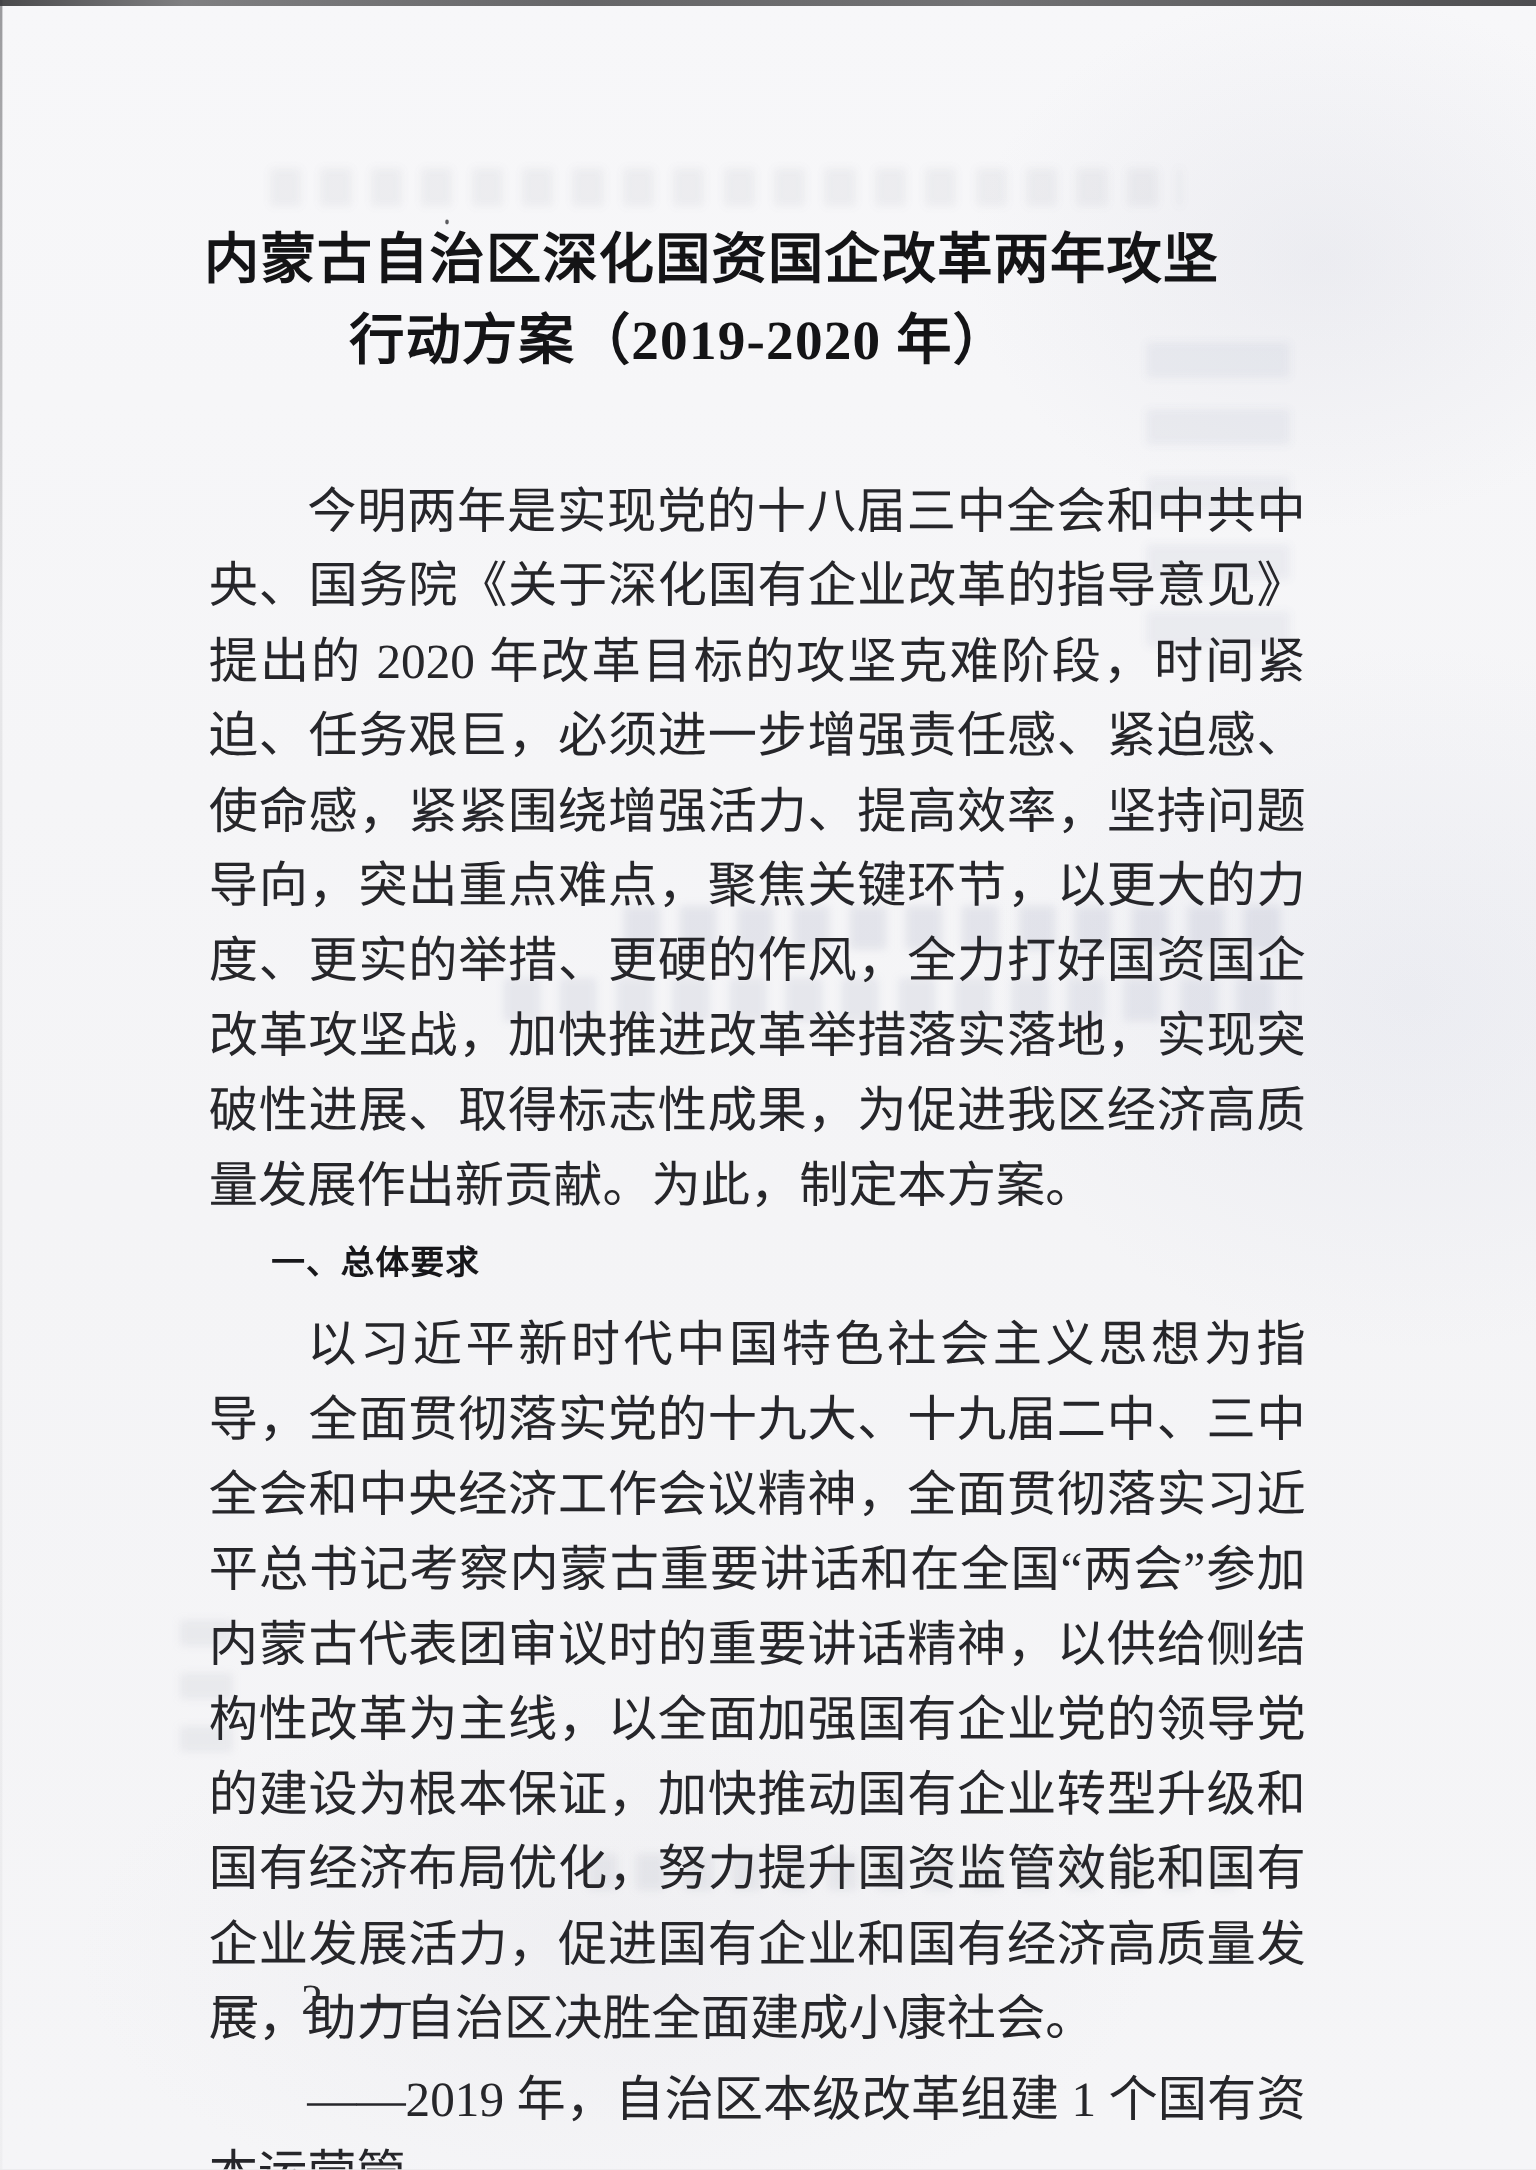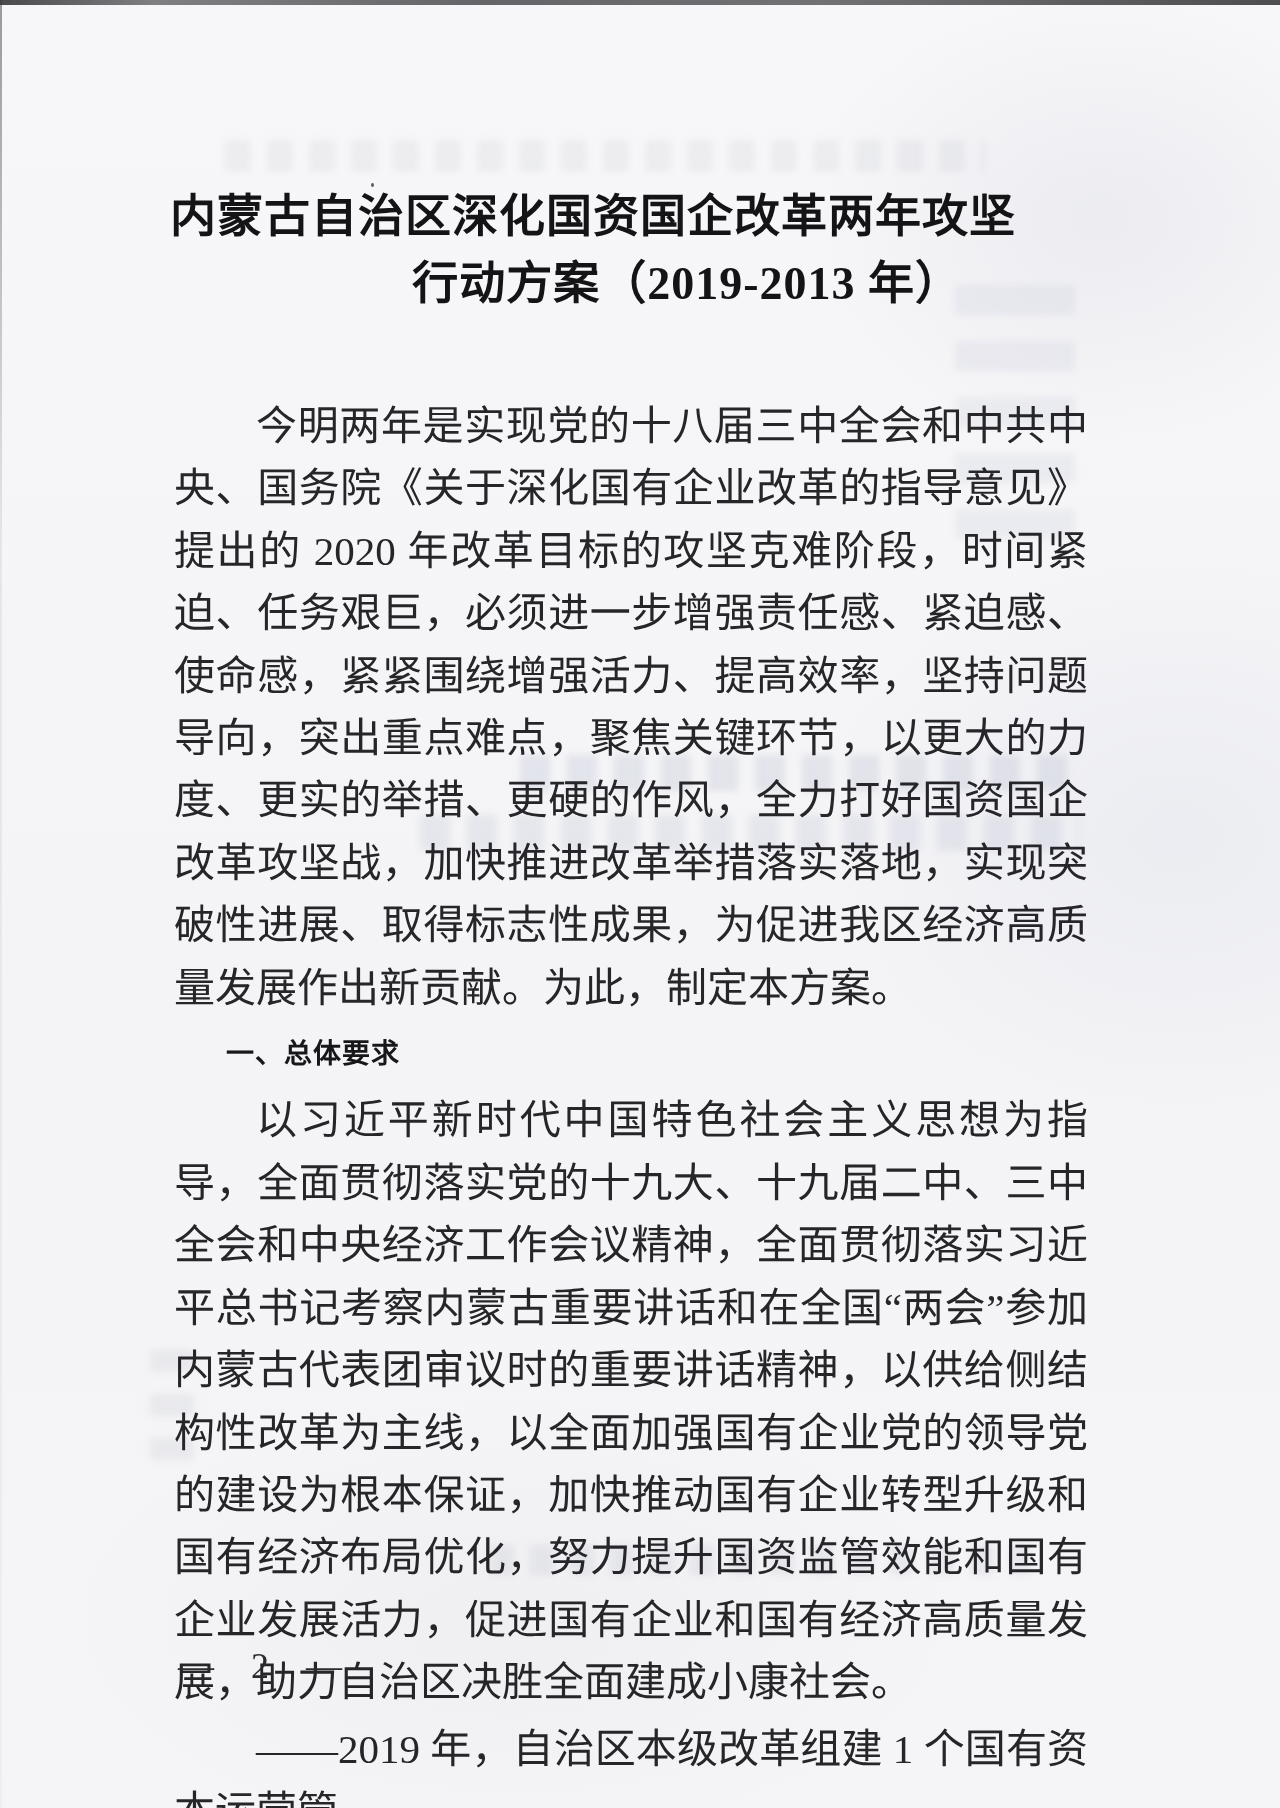--- a/index.html
+++ b/index.html
@@ -41,21 +41,21 @@
   .content {
     position: absolute;
     left: 170px;
     top: 0;
     width: 922px;
   }
 
   .title-block {
     margin-top: 183px;
     width: 792px;       
-    text-align: right;
+    text-align: center;
     font-weight: 700;
     font-size: 46px;
     line-height: 67px;
     letter-spacing: 1px;
     color: #141416;
   }
   .title-line { white-space: nowrap; }
 
   .body-flow {
     margin-top: 78px;
@@ -151,21 +151,21 @@
   <div class="bleed bleed-mid-row1"></div>
   <div class="bleed bleed-mid-row2"></div>
   <div class="bleed bleed-low-row"></div>
   <div class="bleed bleed-left-marks"></div>
   <div class="speck"></div>
 
   <div class="content">
 
     <div class="title-block">
       <div class="title-line">内蒙古自治区深化国资国企改革两年攻坚</div>
-      <div class="title-line">行动方案（2019-2013 年）</div>
+      <div class="title-line">行动方案（2019-2020 年）</div>
     </div>
 
     <div class="body-flow">
 
     <p class="paragraph">今明两年是实现党的十八届三中全会和中共中央、国务院《关于深化国有企业改革的指导意见》提出的 2020 年改革目标的攻坚克难阶段，时间紧迫、任务艰巨，必须进一步增强责任感、紧迫感、使命感，紧紧围绕增强活力、提高效率，坚持问题导向，突出重点难点，聚焦关键环节，以更大的力度、更实的举措、更硬的作风，全力打好国资国企改革攻坚战，加快推进改革举措落实落地，实现突破性进展、取得标志性成果，为促进我区经济高质量发展作出新贡献。为此，制定本方案。</p>
         <h2 class="heading">一、总体要求</h2>
         <p class="paragraph">以习近平新时代中国特色社会主义思想为指导，全面贯彻落实党的十九大、十九届二中、三中全会和中央经济工作会议精神，全面贯彻落实习近平总书记考察内蒙古重要讲话和在全国“两会”参加内蒙古代表团审议时的重要讲话精神，以供给侧结构性改革为主线，以全面加强国有企业党的领导党的建设为根本保证，加快推动国有企业转型升级和国有经济布局优化，努力提升国资监管效能和国有企业发展活力，促进国有企业和国有经济高质量发展，助力自治区决胜全面建成小康社会。</p>
         <p class="paragraph">——2019 年，自治区本级改革组建 1 个国有资本运营管</p>
       </div>
 

